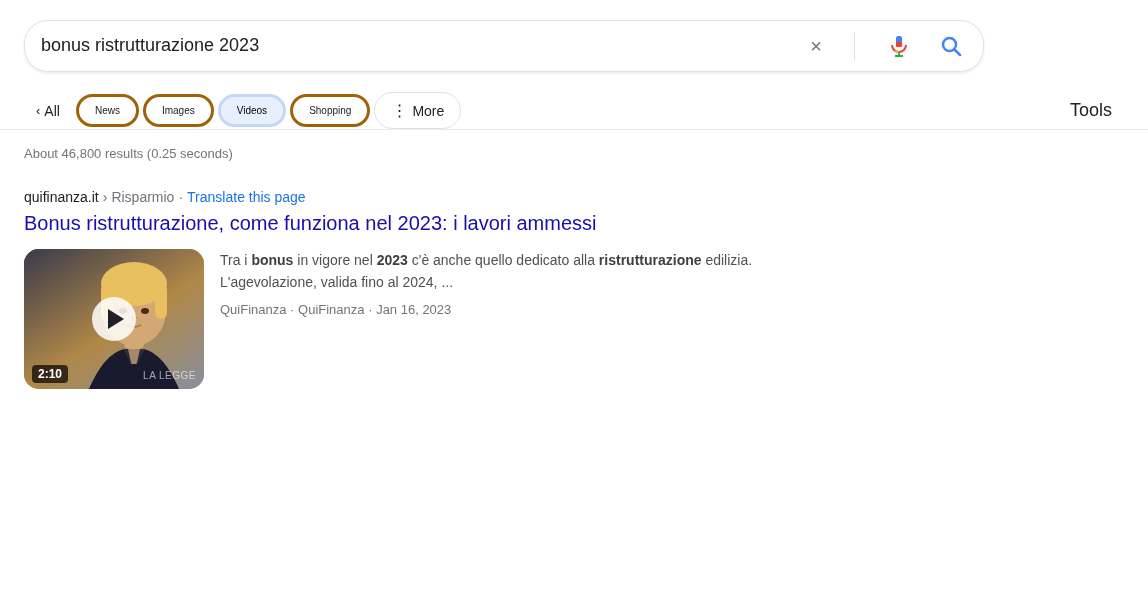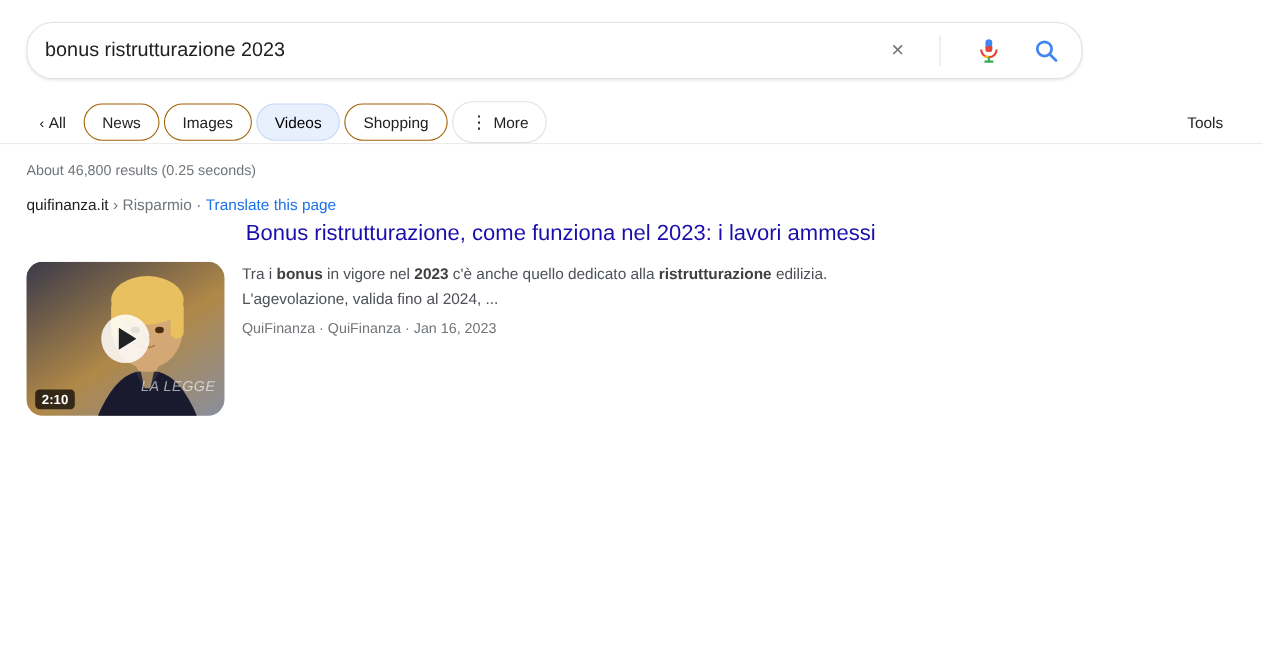--- a/index.html
+++ b/index.html
@@ -80,25 +80,25 @@
       gap: 4px;
       padding: 8px 12px;
       font-size: 14px;
       color: #202124;
       cursor: pointer;
       border-radius: 20px;
       white-space: nowrap;
     }
     .tab-item {
       padding: 8px 16px;
-      font-size: 14px;
+      font-size: 10px;
       color: #202124;
       cursor: pointer;
       border-radius: 20px;
-      border: 1px solid #a16207;
+      border: 3px solid #a16207;
       white-space: nowrap;
     }
     .tab-item.active {
       background: #e8f0fe;
       color: #000000;
       border-color: #c5d7f7;
       font-weight: 500;
     }
     .tab-more {
       display: flex;
@@ -107,38 +107,39 @@
       padding: 8px 16px;
       font-size: 14px;
       color: #202124;
       cursor: pointer;
       border-radius: 20px;
       border: 1px solid #dfe1e5;
     }
     .tools-btn {
       margin-left: auto;
       padding: 8px 12px;
-      font-size: 14px;
+      font-size: 18px;
       color: #202124;
       cursor: pointer;
       border-radius: 4px;
       text-align: center;
     }
 
     
     .results-stats {
       padding: 16px 24px 8px 24px;
       font-size: 13px;
       color: #70757a;
     }
 
     
     .result-container {
       padding: 8px 24px 16px 24px;
       max-width: 820px;
+      margin-top: 12px;
     }
     .result-breadcrumb {
       font-size: 14px;
       color: #202124;
       margin-bottom: 4px;
       display: flex;
       align-items: center;
       gap: 4px;
     }
     .result-site-name {
@@ -156,21 +157,20 @@
       cursor: pointer;
     }
     .result-title {
       font-size: 20px;
       color: #1a0dab;
       cursor: pointer;
       text-decoration: none;
       display: block;
       margin-bottom: 12px;
       line-height: 1.4;
-      text-align: right;
     }
 
     
     .result-content-row {
       display: flex;
       align-items: flex-start;
       gap: 16px;
     }
     .video-thumbnail {
       width: 180px;
@@ -214,27 +214,26 @@
       left: 8px;
       background: rgba(0,0,0,0.7);
       color: #fff;
       font-size: 12px;
       padding: 2px 6px;
       border-radius: 4px;
       font-weight: 600;
     }
     .video-watermark {
       position: absolute;
-      bottom: 20px;
+      bottom: 8px;
       right: 8px;
-      font-size: 13px;
+      font-size: 10px;
       color: rgba(255,255,255,0.6);
       text-transform: uppercase;
       letter-spacing: 0.5px;
-      font-style: italic;
     }
 
     .snippet-area {
       flex: 1;
     }
     .snippet-text {
       font-size: 14px;
       color: #4d5156;
       line-height: 1.6;
       margin-bottom: 8px;

